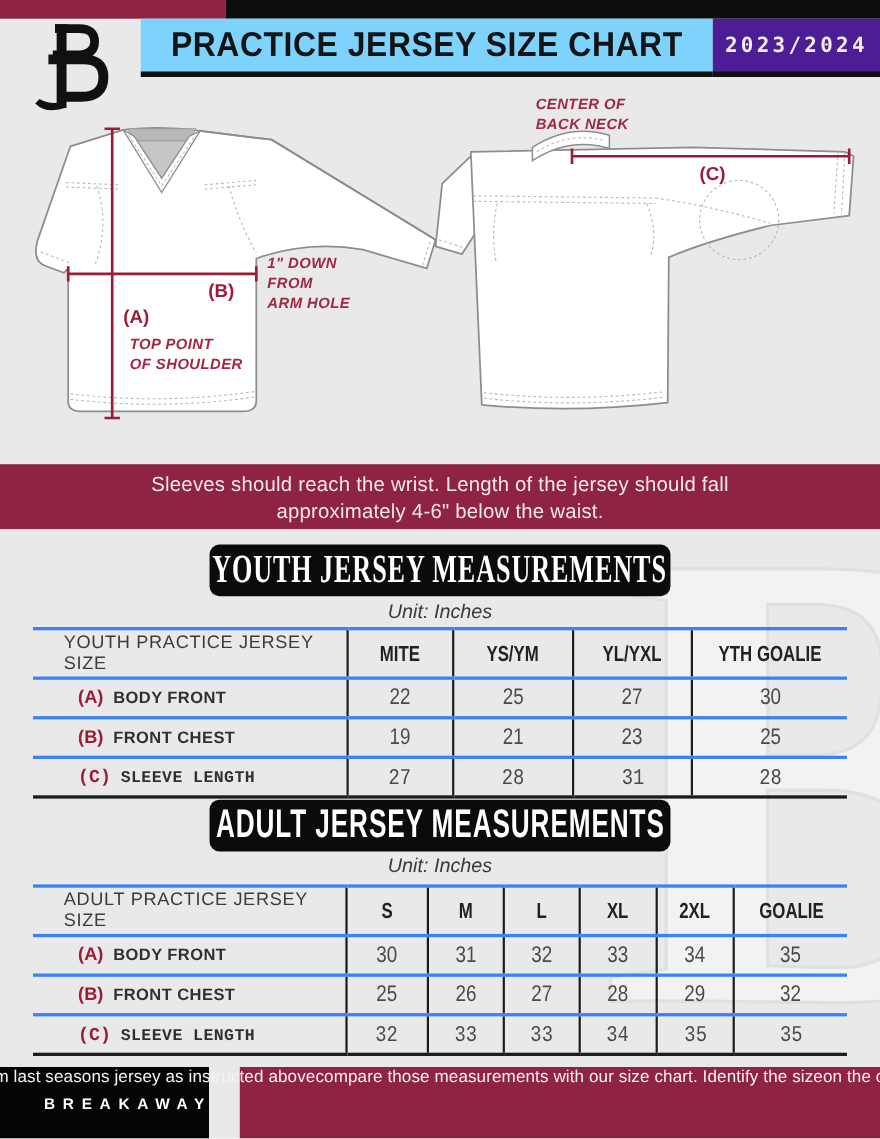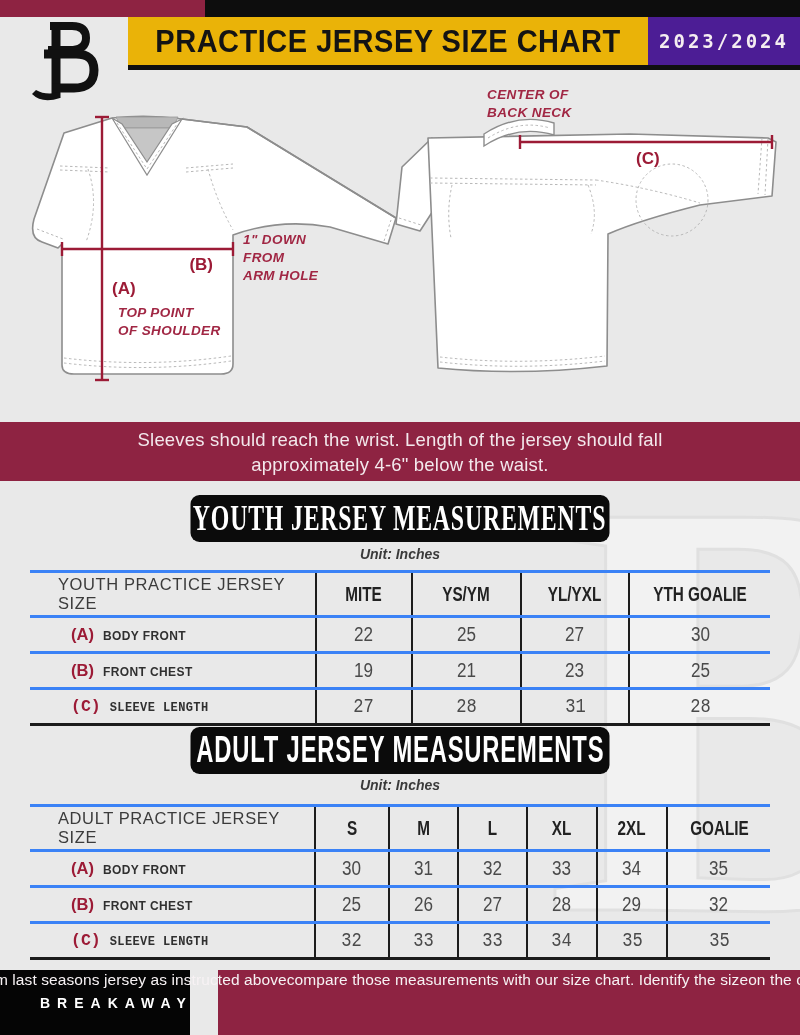--- a/index.html
+++ b/index.html
@@ -10,21 +10,21 @@
   .watermark{position:absolute;left:545px;top:462px;z-index:0;
     font-family:"Liberation Serif",serif;font-weight:bold;font-size:600px;line-height:.82;
     color:#f2f2f2;-webkit-text-stroke:3px #e0e0e0;user-select:none;}
 
   .layer{position:absolute;z-index:1;}
 
   
   .strip-maroon{left:0;top:0;width:205px;height:17px;background:#8e2342;}
   .strip-black{left:205px;top:0;width:595px;height:17px;background:#0d0d0d;}
   .logo-box{left:26px;top:20px;width:84px;height:92px;}
-  .title-banner{left:128px;top:17px;width:520px;height:48px;background:#eab308;
+  .title-banner{left:128px;top:17px;width:520px;height:48px;background:#7dd3fc;
     border-bottom:5px solid #101010;display:flex;align-items:center;justify-content:center;}
   .title-banner span{font-size:29px;font-weight:bold;color:#141414;letter-spacing:.5px;white-space:nowrap;
     display:inline-block;transform:scaleY(1.08);}
   .season-box{left:648px;top:17px;width:152px;height:48px;background:#4c1d95;
     border-bottom:5px solid #101010;display:flex;align-items:center;justify-content:center;}
   .season-box span{font-family:"DejaVu Sans Mono",monospace;font-size:19px;font-weight:bold;
     color:#f5eef1;letter-spacing:3px;white-space:nowrap;}
 
   
   .jersey-svg{left:0;top:72px;width:800px;height:350px;}
@@ -39,39 +39,39 @@
     display:flex;flex-direction:column;align-items:center;justify-content:center;}
   .notice div{color:#f3e8ec;font-size:18.5px;line-height:25px;letter-spacing:.2px;}
 
   
   .section-banner{left:50%;transform:translateX(-50%);width:419px;height:47px;background:#0b0b0b;
     border-radius:9px;display:flex;align-items:center;justify-content:center;}
   .section-banner span{display:inline-block;transform:scale(.82,1.25);font-weight:bold;font-size:29px;
     letter-spacing:1px;color:#ffffff;white-space:nowrap;}
   .banner-youth{top:495px;font-family:Liberation Serif, serif;}
   .banner-adult{top:727px;}
-  .unit-line{left:0;width:800px;text-align:center;font-style:italic;font-weight:bold;
-    font-size:14px;color:#3a3a3a;}
+  .unit-line{left:0;width:800px;text-align:center;font-style:italic;font-weight:normal;
+    font-size:18px;color:#3a3a3a;}
   .unit-youth{top:546px;}
   .unit-adult{top:777px;}
 
   
   .size-table{border-collapse:collapse;table-layout:fixed;width:740px;background:transparent;}
   .tbl-youth{left:30px;top:570px;}
   .tbl-adult{left:30px;top:804px;}
   .size-table td{border-top:3px solid #3b82f6;border-bottom:2px solid #1c1c1c;padding:0;}
   .size-table tr.head td{height:42px;border-top-width:3px;}
   .size-table tr.data td{height:33px;}
   .size-table tr.data:last-child td{border-bottom-width:3px;font-family:Liberation Mono, monospace;}
   .size-table td.val{border-left:2px solid #1c1c1c;text-align:center;vertical-align:middle;}
   .size-table td.label-col{padding-left:28px;vertical-align:middle;}
   .size-header-text{font-size:16.5px;color:#3b3b3b;letter-spacing:.6px;}
   .col-head{display:inline-block;transform:scale(.85,1.1);font-weight:bold;font-size:18px;color:#222;white-space:nowrap;}
   .row-label .key{color:#9c1b36;font-weight:bold;font-size:16.5px;margin-right:9px;margin-left:13px;}
-  .row-label .rl{font-weight:bold;font-size:12px;color:#303030;letter-spacing:.4px;}
+  .row-label .rl{font-weight:bold;font-size:15px;color:#303030;letter-spacing:.4px;}
   .num{display:inline-block;transform:scale(.9,1.08);font-size:19px;color:#4a4a4a;}
 
   
   .footer-black{left:0;top:970px;width:190px;height:65px;background:#050505;
     display:flex;align-items:center;}
   .footer-maroon{left:218px;top:970px;width:582px;height:65px;background:#8e2342;
     display:flex;flex-direction:row;justify-content:center;padding-left:13px;box-sizing:border-box;}
   .footer-maroon div{color:#f7f2f4;font-size:15.5px;line-height:19.5px;letter-spacing:.1px;white-space:nowrap;}
   .brand-name{color:#ffffff;font-size:14px;font-weight:bold;letter-spacing:7px;margin-left:10px;}
 </style>

